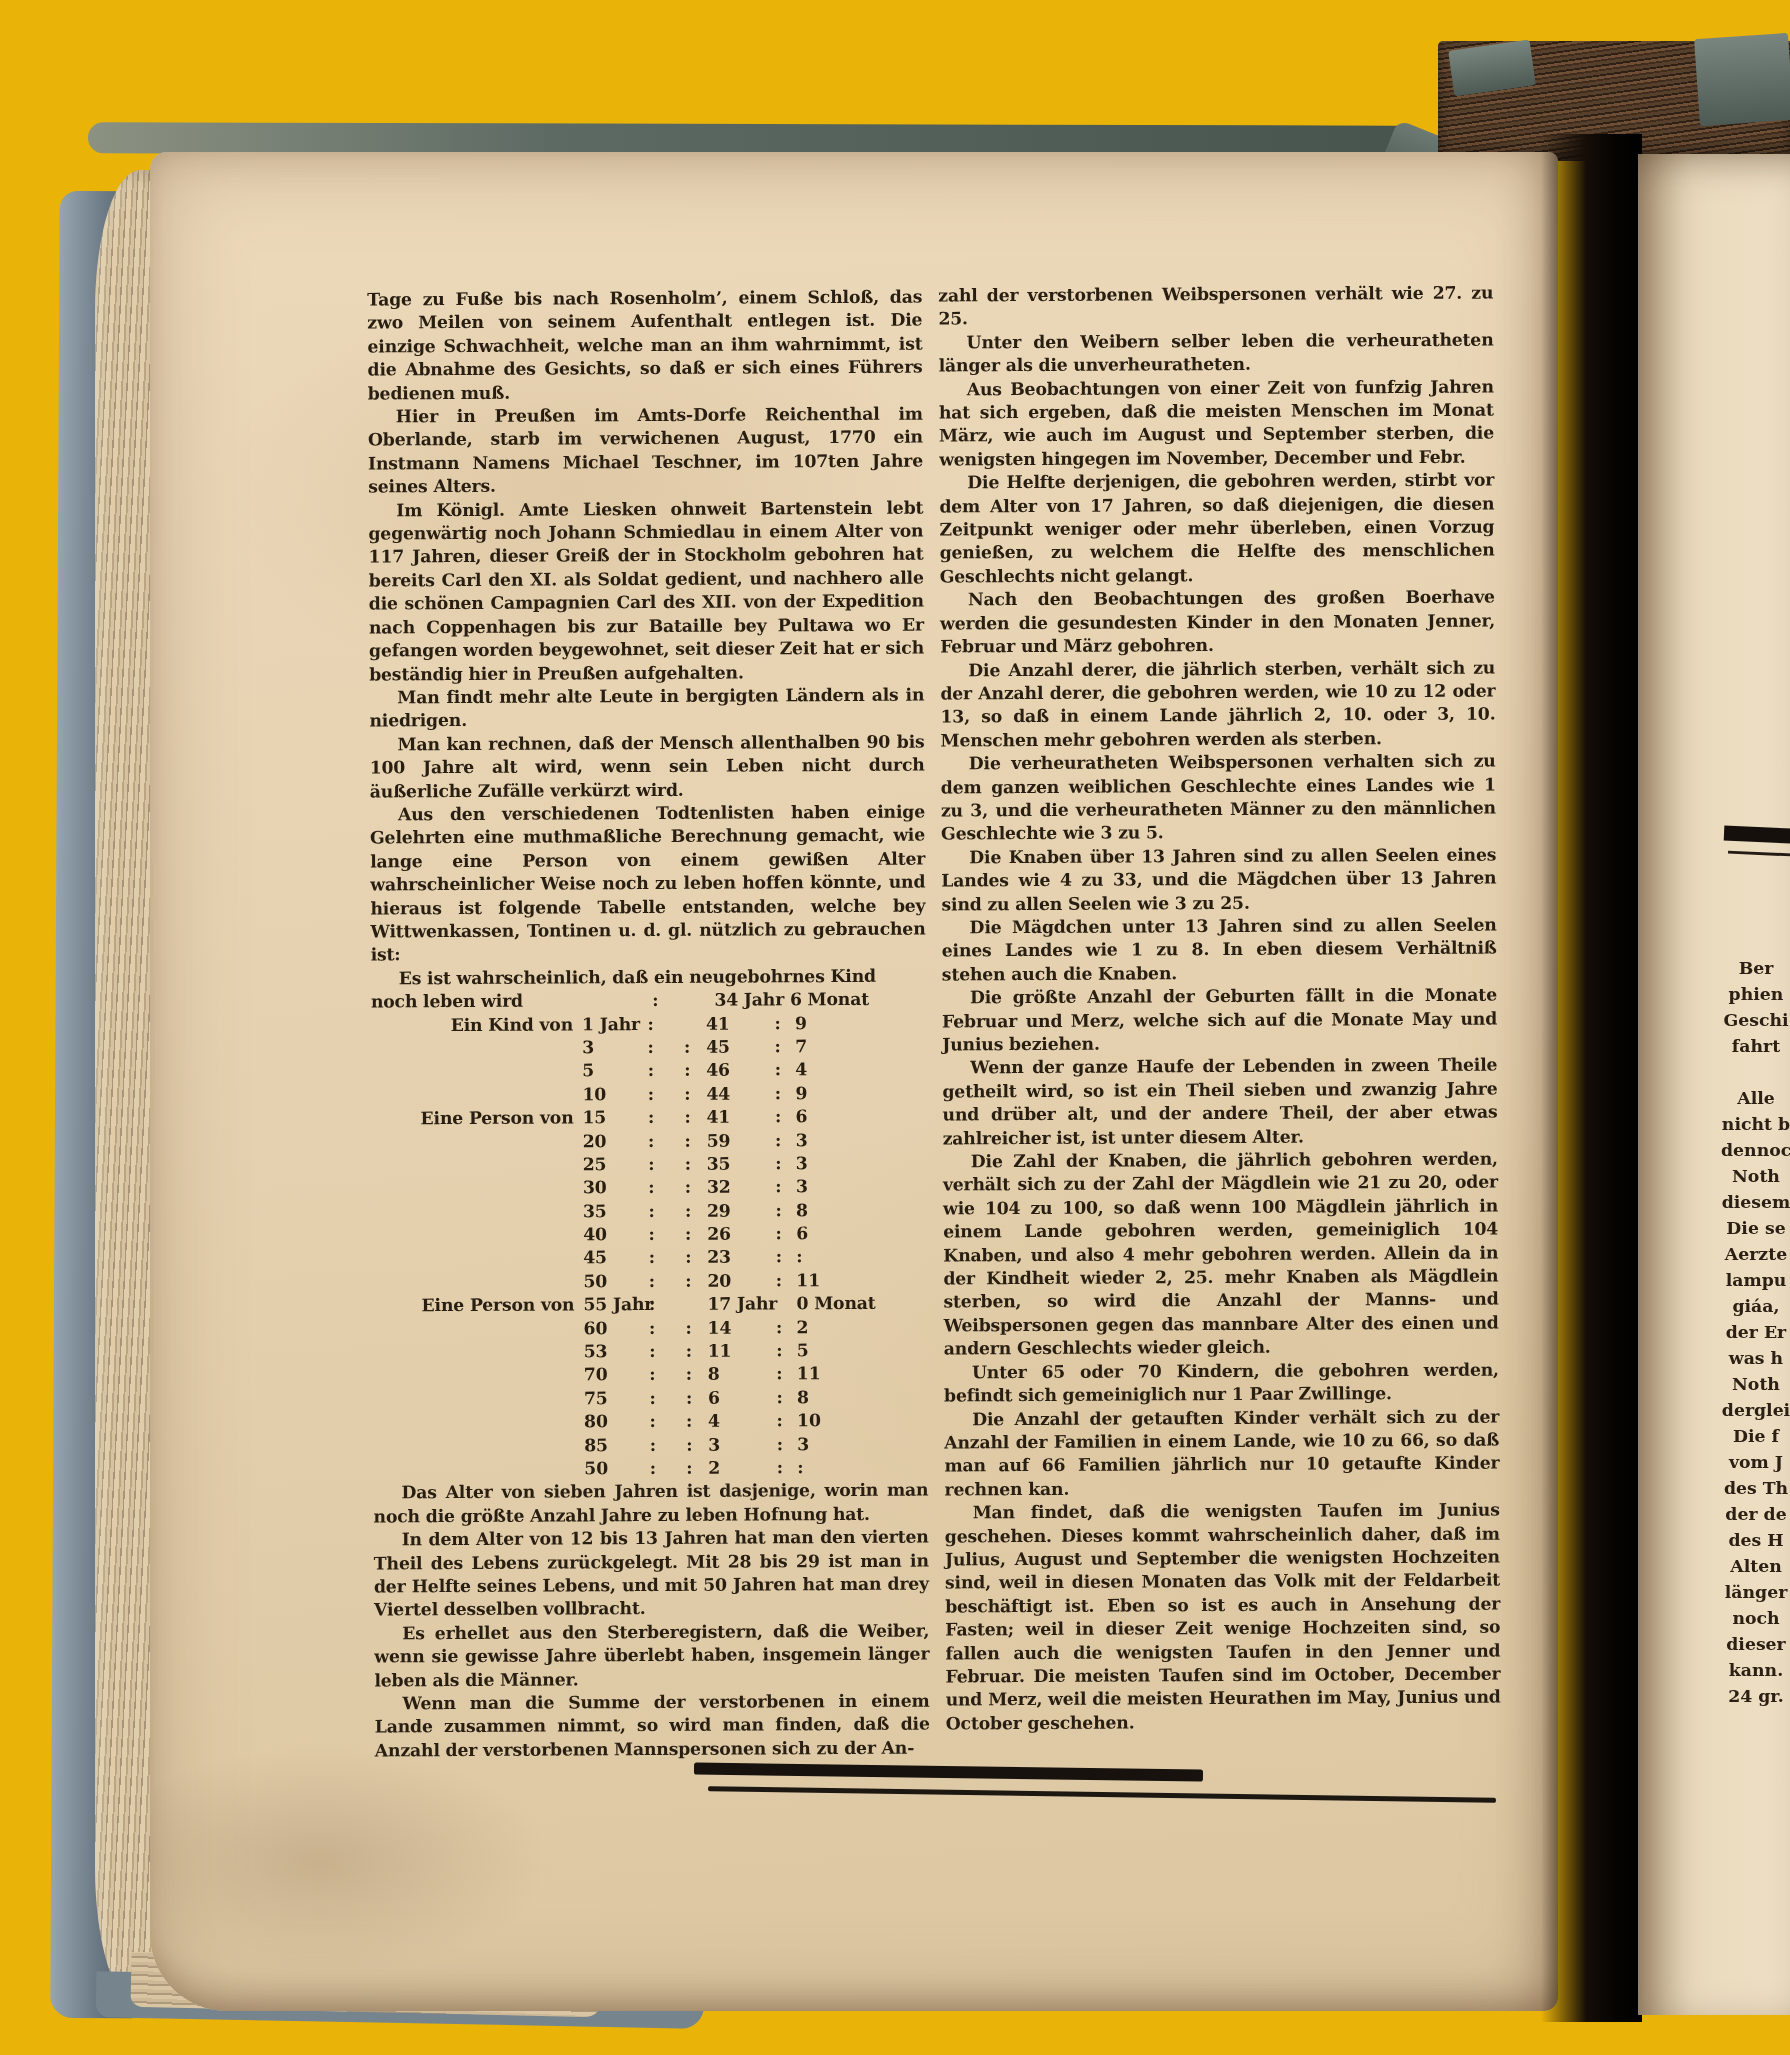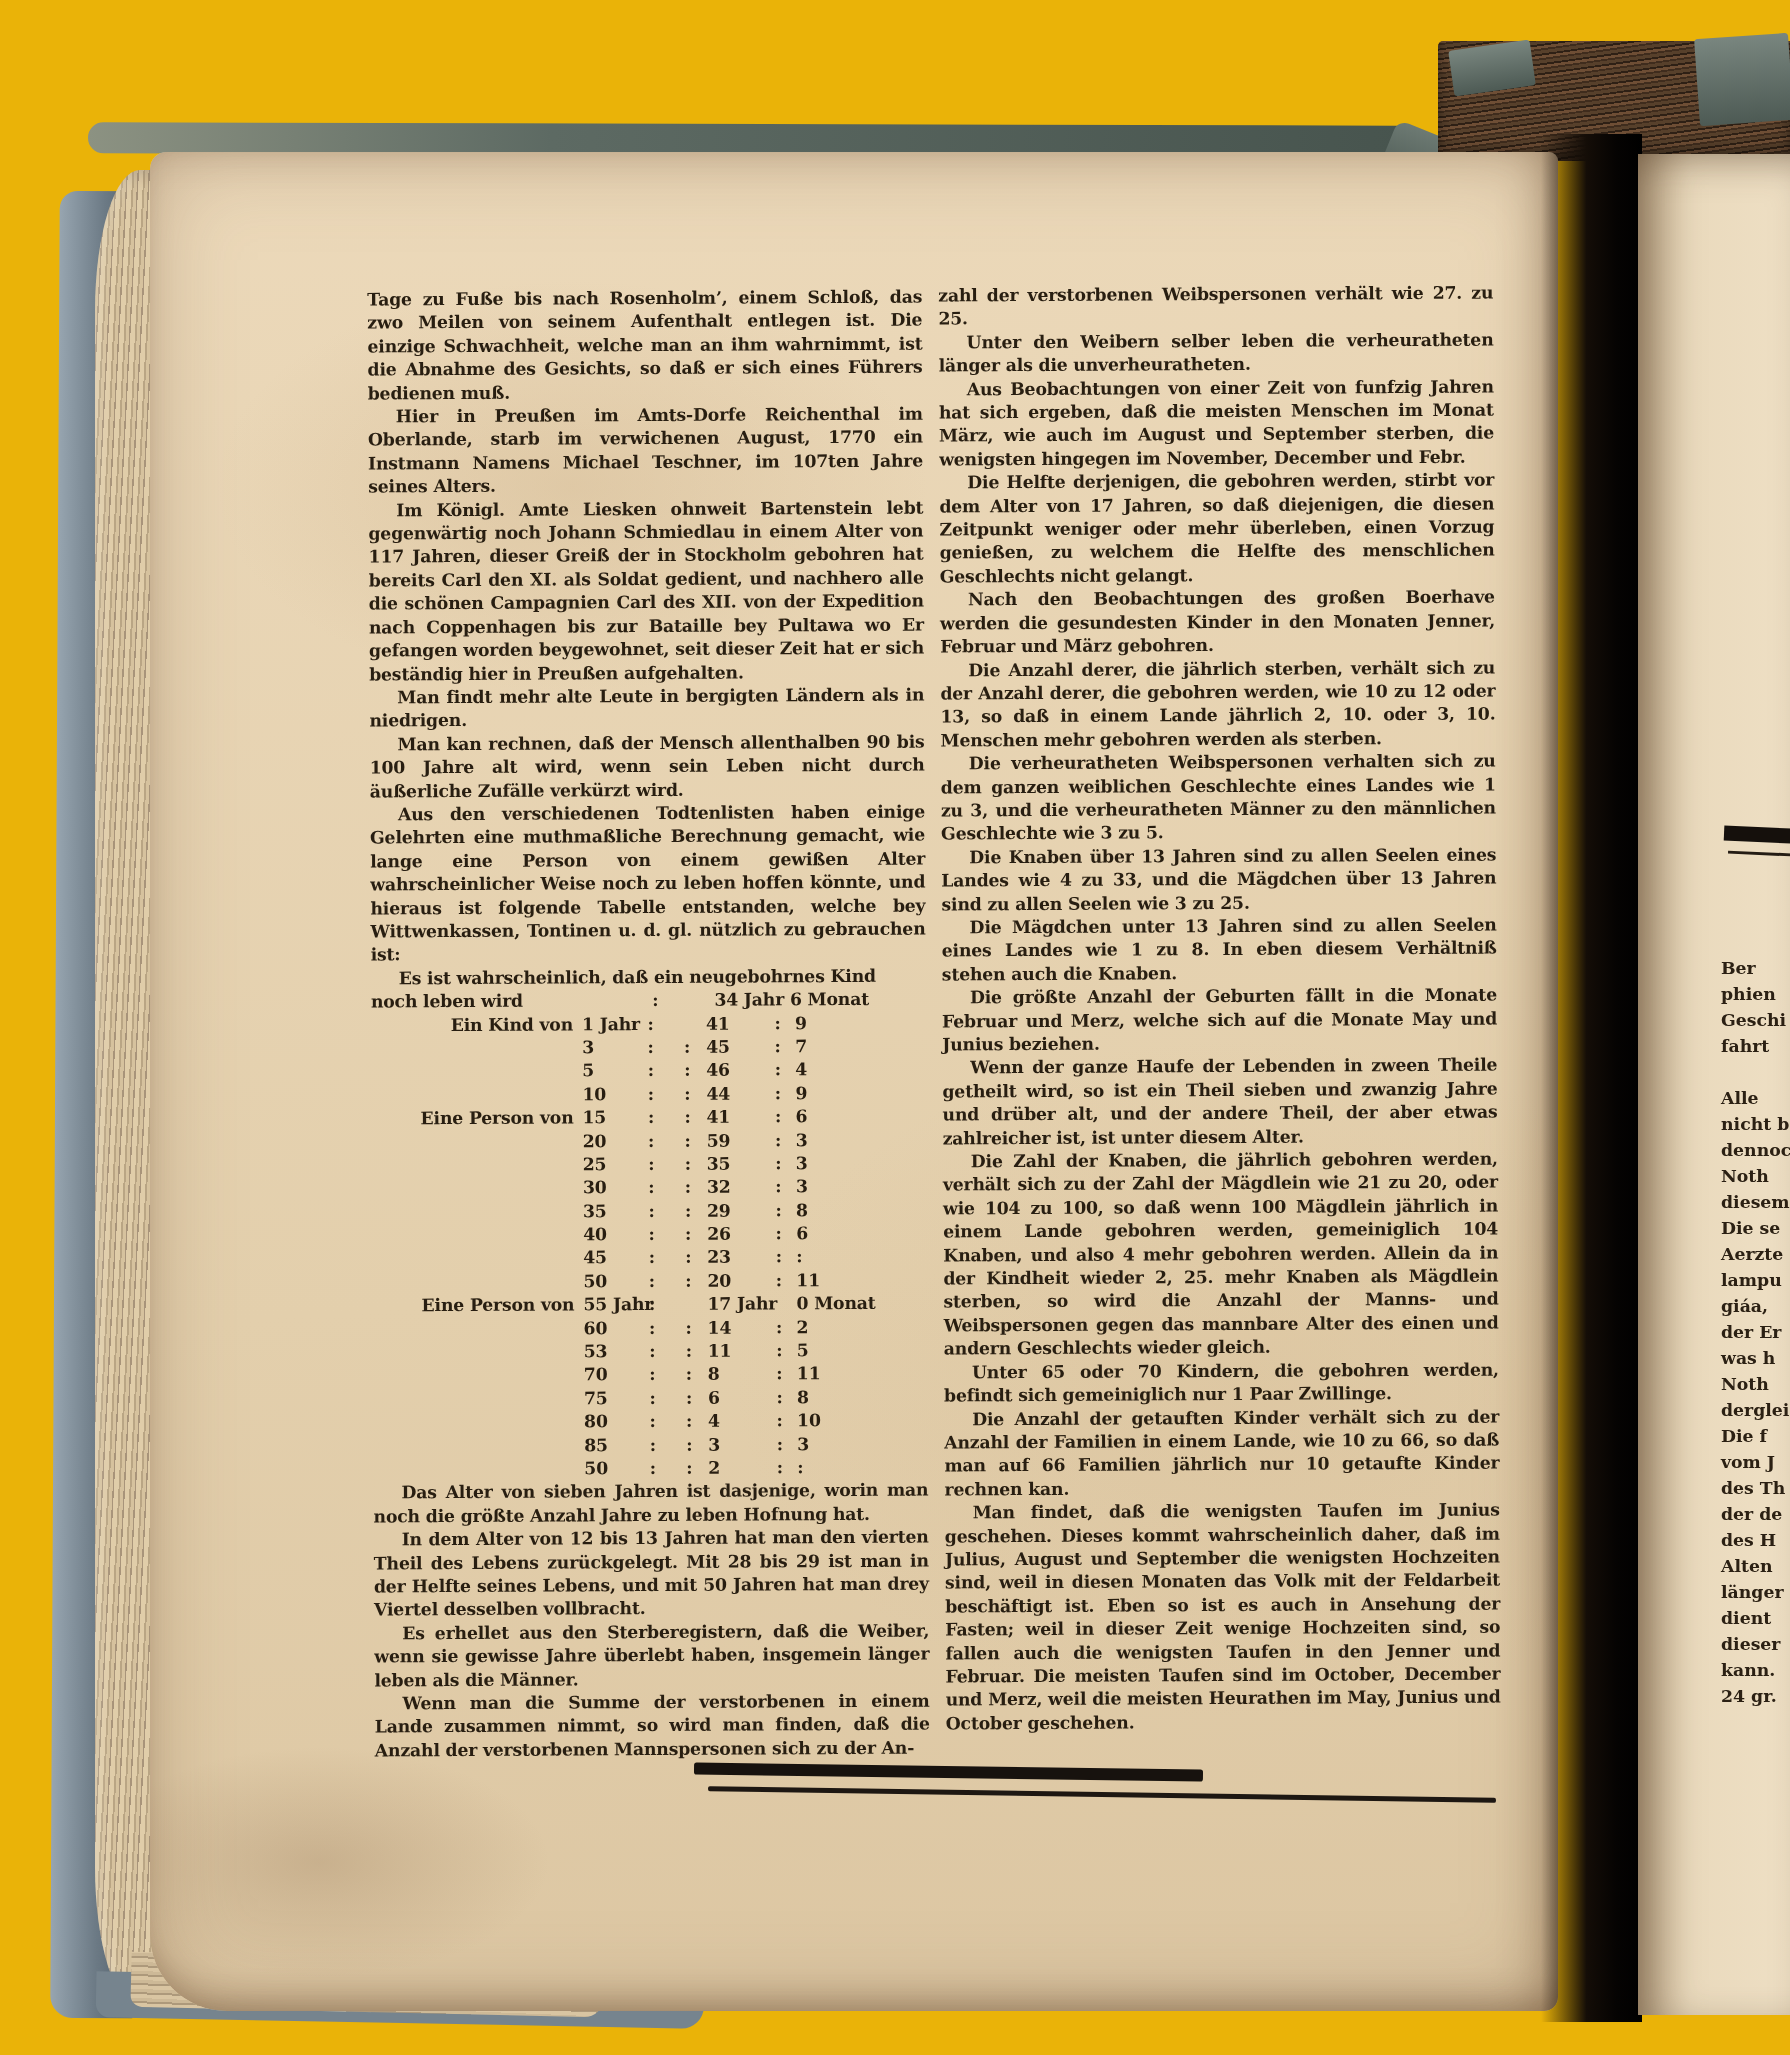--- a/index.html
+++ b/index.html
@@ -67,21 +67,21 @@
   #article-rule-thick{position:absolute;left:694px;top:1766px;width:509px;height:12px;
     background:#17120e;border-radius:2.6px;transform:rotate(0.8deg);}
   #article-rule-thin{position:absolute;left:708px;top:1792px;width:788px;height:4.5px;
     background:#1d1712;border-radius:1.9px;transform:rotate(0.85deg);}
 
   #next-rule{position:absolute;left:1724px;top:827px;width:67px;height:15.4px;background:#15100c;transform:rotate(2.5deg);}
   #next-rule-thin{position:absolute;left:1728px;top:852px;width:63px;height:3.2px;background:#241c14;transform:rotate(2.5deg);}
 
   #next-page-frags{position:absolute;left:1721px;top:955px;width:70px;
     font-family:"DejaVu Serif",serif;font-weight:700;font-size:17.3px;color:#2b2013;}
-  .frag-line{min-height:26px;line-height:26px;white-space:nowrap;}
+  .frag-line{min-height:26px;line-height:26px;white-space:nowrap;text-align:center;}
 </style>
 </head>
 <body>
 
 <div id="scene">
 
   <div id="left-cover"></div>
   <div id="page-stack"></div>
   <div id="bottom-cover"></div>
   <div id="bottom-stack"></div>
@@ -420,21 +420,21 @@
       <div class="frag-line">des Th</div>
 
       <div class="frag-line">der de</div>
 
       <div class="frag-line">des H</div>
 
       <div class="frag-line">Alten</div>
 
       <div class="frag-line">länger</div>
 
-      <div class="frag-line">dient</div>
+      <div class="frag-line">noch</div>
 
       <div class="frag-line">dieser</div>
 
       <div class="frag-line">kann.</div>
 
       <div class="frag-line">24 gr.</div>
     </div>
 
 </div>
 

